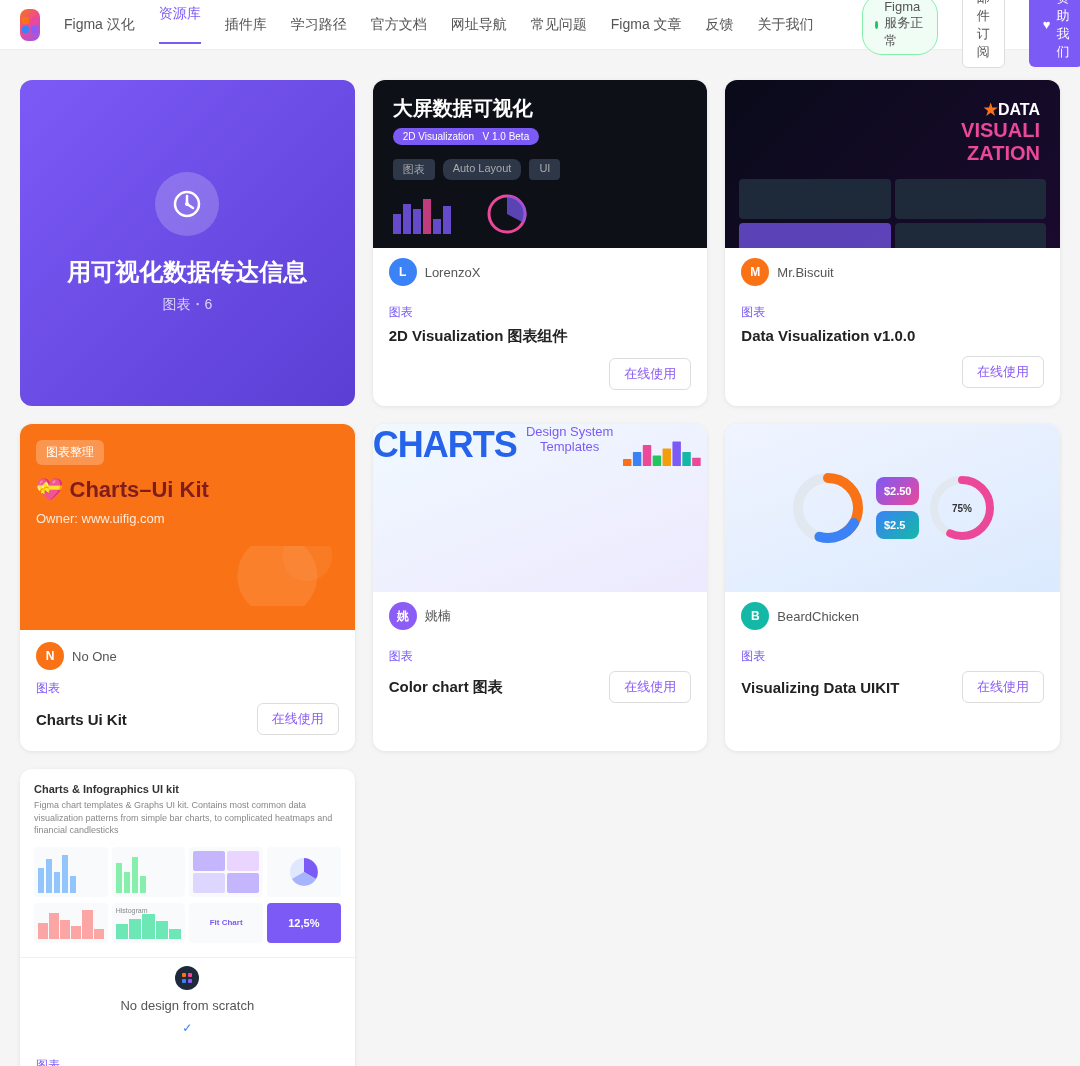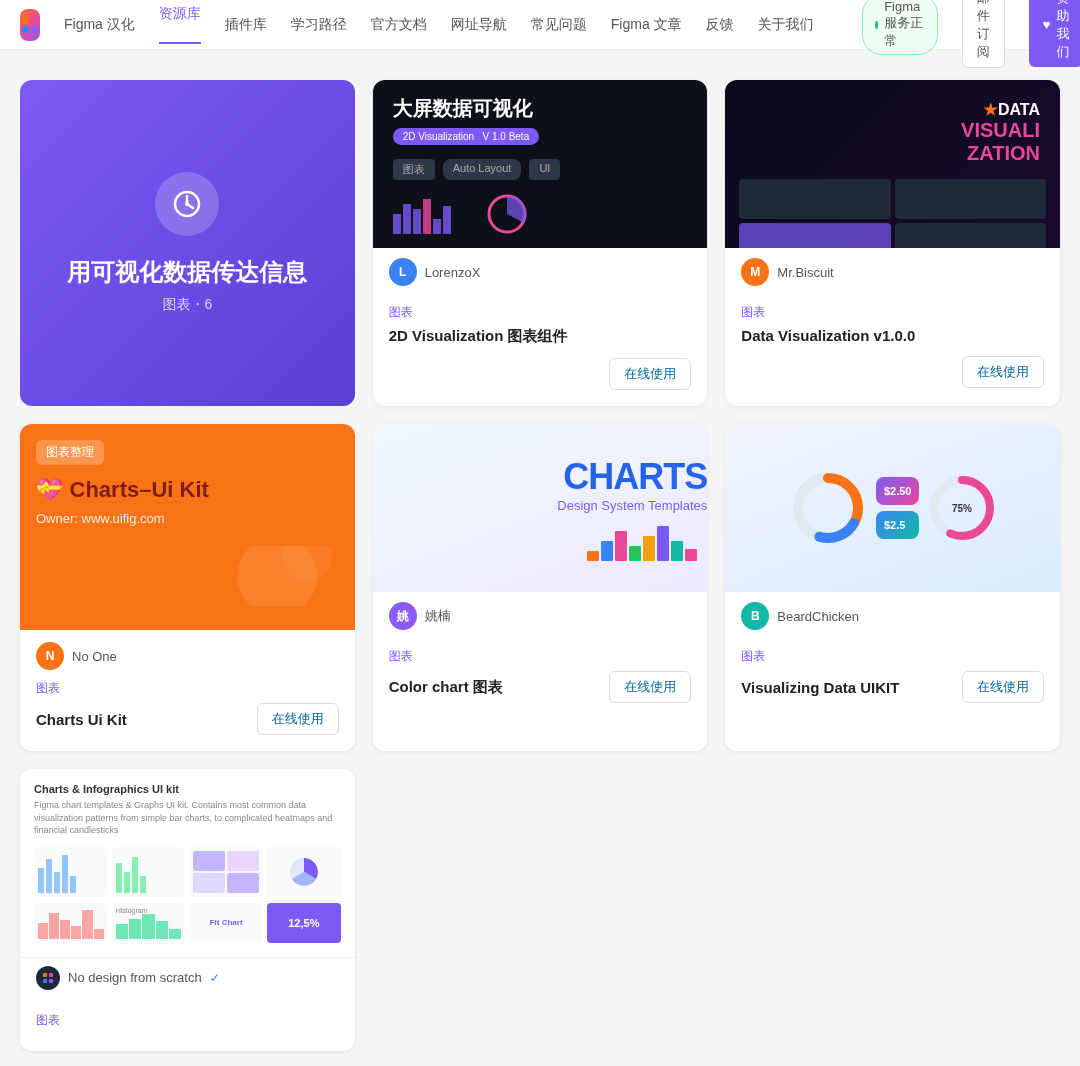--- a/index.html
+++ b/index.html
@@ -35,21 +35,21 @@
     
     .img-area { width: 100%; height: 168px; overflow: hidden; }
 
     
     .card-body { padding: 14px 16px 16px; }
     .card-tag { color: #7c5af6; font-size: 12px; margin-bottom: 6px; }
     .card-title { font-size: 15px; font-weight: 600; color: #222; margin-bottom: 12px; }
     .card-footer { display: flex; align-items: center; justify-content: space-between; }
     .author-avatar { width: 28px; height: 28px; border-radius: 50%; overflow: hidden; background: #ccc; flex-shrink: 0; display: flex; align-items: center; justify-content: center; font-size: 12px; color: #fff; font-weight: 600; }
     .author-name { font-size: 13px; color: #555; }
-    .use-btn { background: #fff; border: 1px solid #ddd; color: #0369a1; font-size: 13px; padding: 6px 14px; border-radius: 6px; cursor: pointer; white-space: nowrap; }
+    .use-btn { background: #fff; border: 1px solid #ddd; color: #8b5cf6; font-size: 13px; padding: 6px 14px; border-radius: 6px; cursor: pointer; white-space: nowrap; }
 
     
     .dark-img { background: linear-gradient(135deg, #1a1a2e, #16213e); }
 
     
     .vis-2d { background: #0d1117; display: flex; align-items: center; justify-content: center; position: relative; overflow: hidden; }
 
     
     .color-chart-bg { background: linear-gradient(160deg, #f9fafb, #ede9fe); display: flex; align-items: center; justify-content: center; }
     .color-chart-text { font-size: 36px; font-weight: 900; color: #2563eb; letter-spacing: -1px; text-align: center; }
@@ -57,21 +57,21 @@
 
     
     .single-col { grid-column: 1; }
 
     .author-avatar.orange { background: #f97316; }
     .author-avatar.blue { background: #3b82f6; }
     .author-avatar.purple { background: #8b5cf6; }
     .author-avatar.teal { background: #14b8a6; }
 
     
-    .no-design-row { display: flex; align-items: center; gap: 8px; padding: 8px 16px; font-size: 12px; color: #555; border-top: 1px solid #f0f0f0; }
+    .no-design-row { display: flex; align-items: center; gap: 8px; padding: 8px 16px; font-size: 12px; color: #555; border-top: 1px solid #f0f0f0; flex-direction: column; }
     .no-design-badge { background: #1e293b; width: 24px; height: 24px; border-radius: 50%; display: flex; align-items: center; justify-content: center; }
     .verified { color: #3b82f6; font-size: 12px; }
   </style>
 </head>
 <body>
 
 <nav class="nav">
   <div class="nav-logo">
     <svg viewBox="0 0 20 20" fill="none">
       <rect x="2" y="2" width="7" height="7" rx="2" fill="#f97316"></rect>
@@ -207,21 +207,21 @@
         </div>
         <div class="card-tag">图表</div>
         <div style="display:flex; align-items:center; justify-content:space-between; margin-top:6px;">
           <div class="card-title" style="margin-bottom:0;">Charts Ui Kit</div>
           <button class="use-btn">在线使用</button>
         </div>
       </div>
     </div>
 
     <div class="card">
-      <div class="img-area color-chart-bg" style="display:flex; flex-direction:column; align-items:flex-end; justify-content:center; background: linear-gradient(160deg, #f0f9ff, #ede9fe);">
+      <div class="img-area color-chart-bg" style="display:flex; flex-direction:row; align-items:flex-start; justify-content:center; background: linear-gradient(160deg, #f0f9ff, #ede9fe);">
         <div class="color-chart-text">CHARTS</div>
         <div class="color-chart-sub">Design System Templates</div>
 
         <svg width="120" height="40" viewBox="0 0 120 40" style="margin-top:8px;">
           <rect x="0" y="30" width="12" height="10" fill="#f97316" rx="1"></rect>
           <rect x="14" y="20" width="12" height="20" fill="#3b82f6" rx="1"></rect>
           <rect x="28" y="10" width="12" height="30" fill="#ec4899" rx="1"></rect>
           <rect x="42" y="25" width="12" height="15" fill="#22c55e" rx="1"></rect>
           <rect x="56" y="15" width="12" height="25" fill="#f59e0b" rx="1"></rect>
           <rect x="70" y="5" width="12" height="35" fill="#7c5af6" rx="1"></rect>

